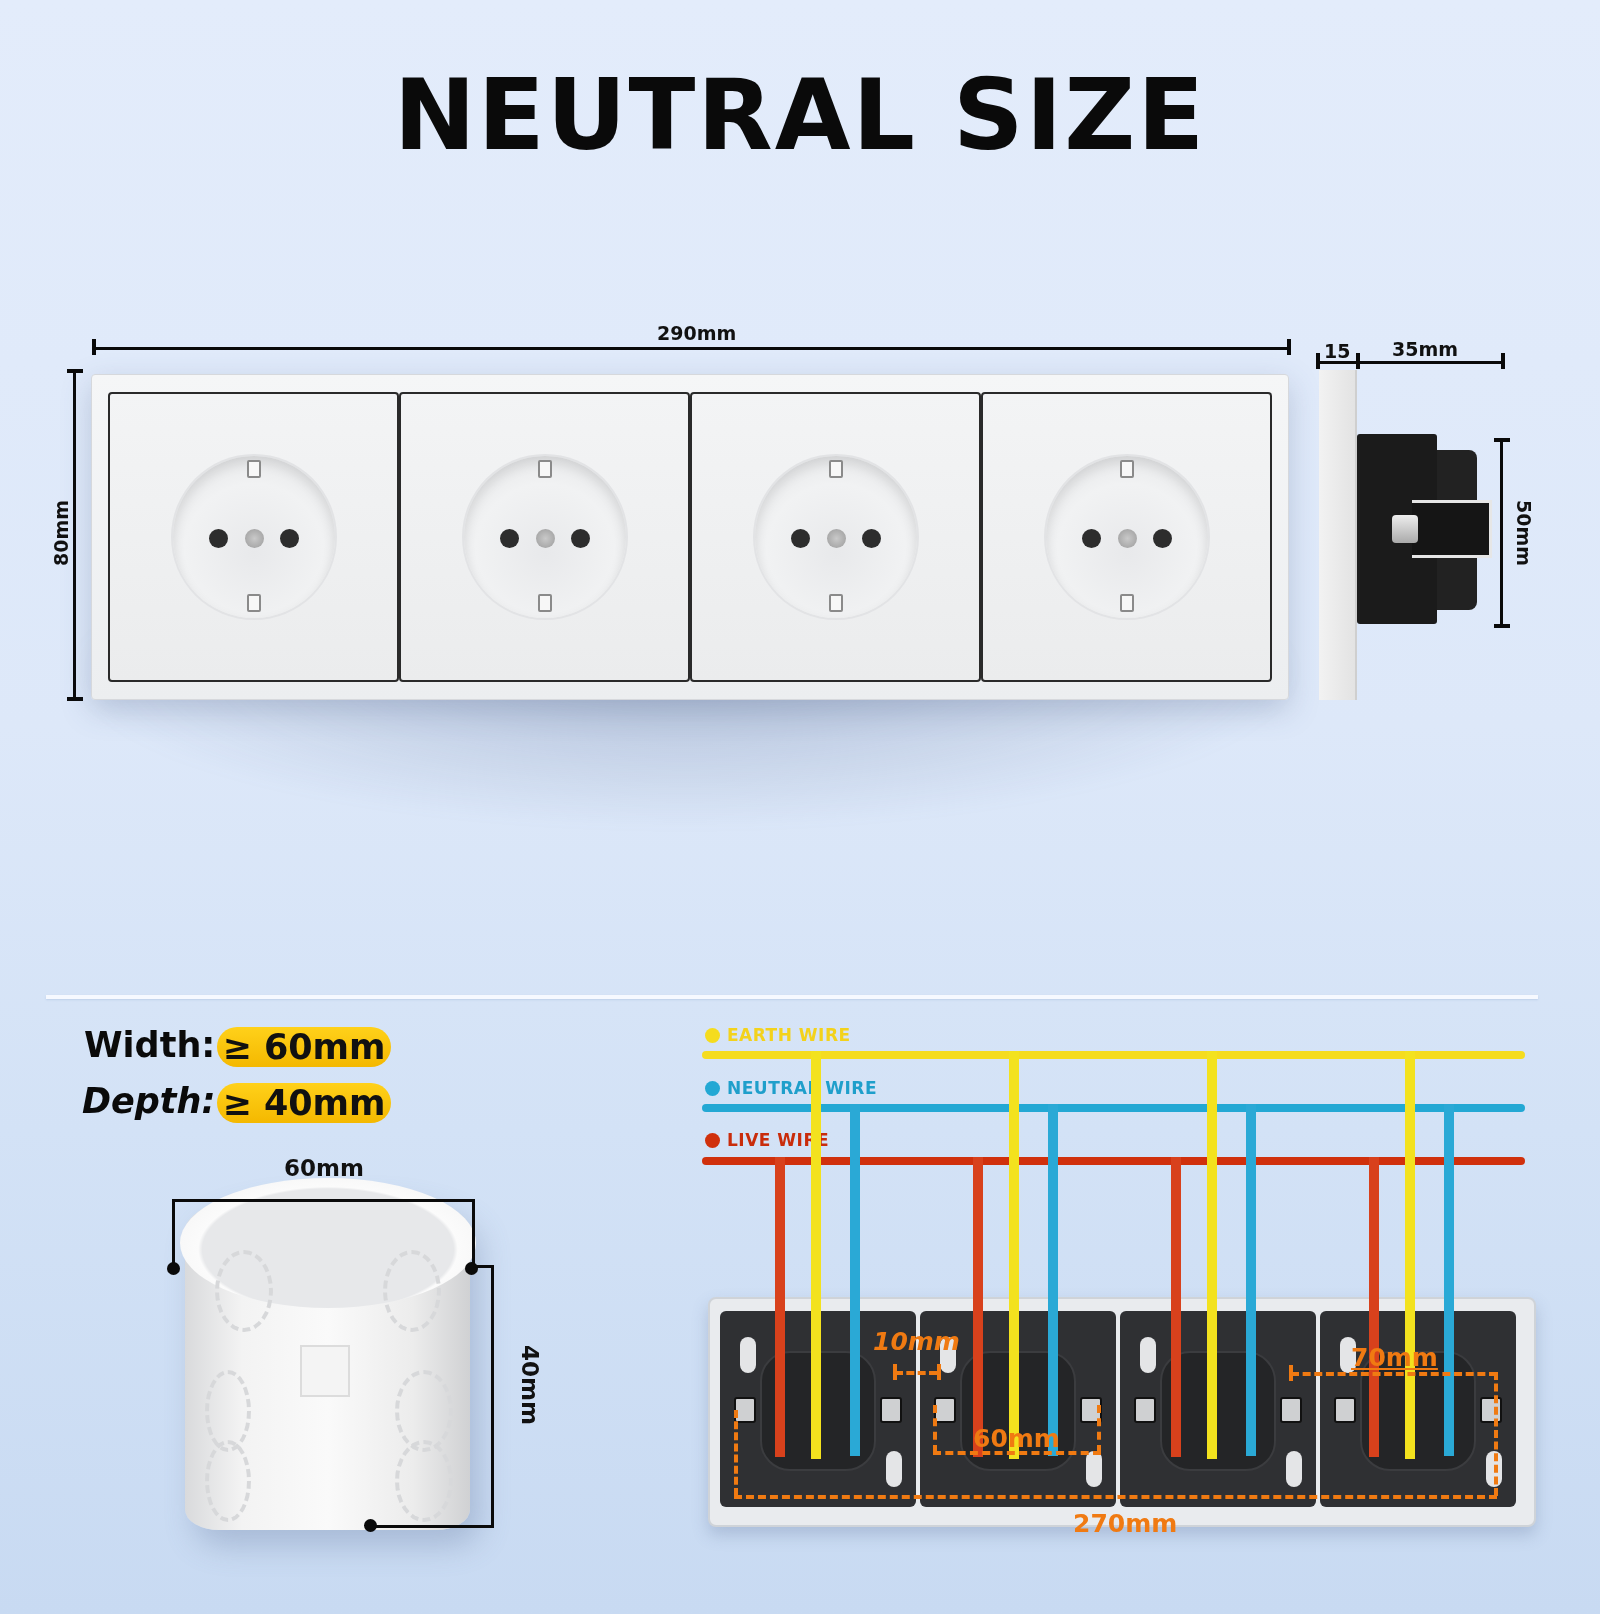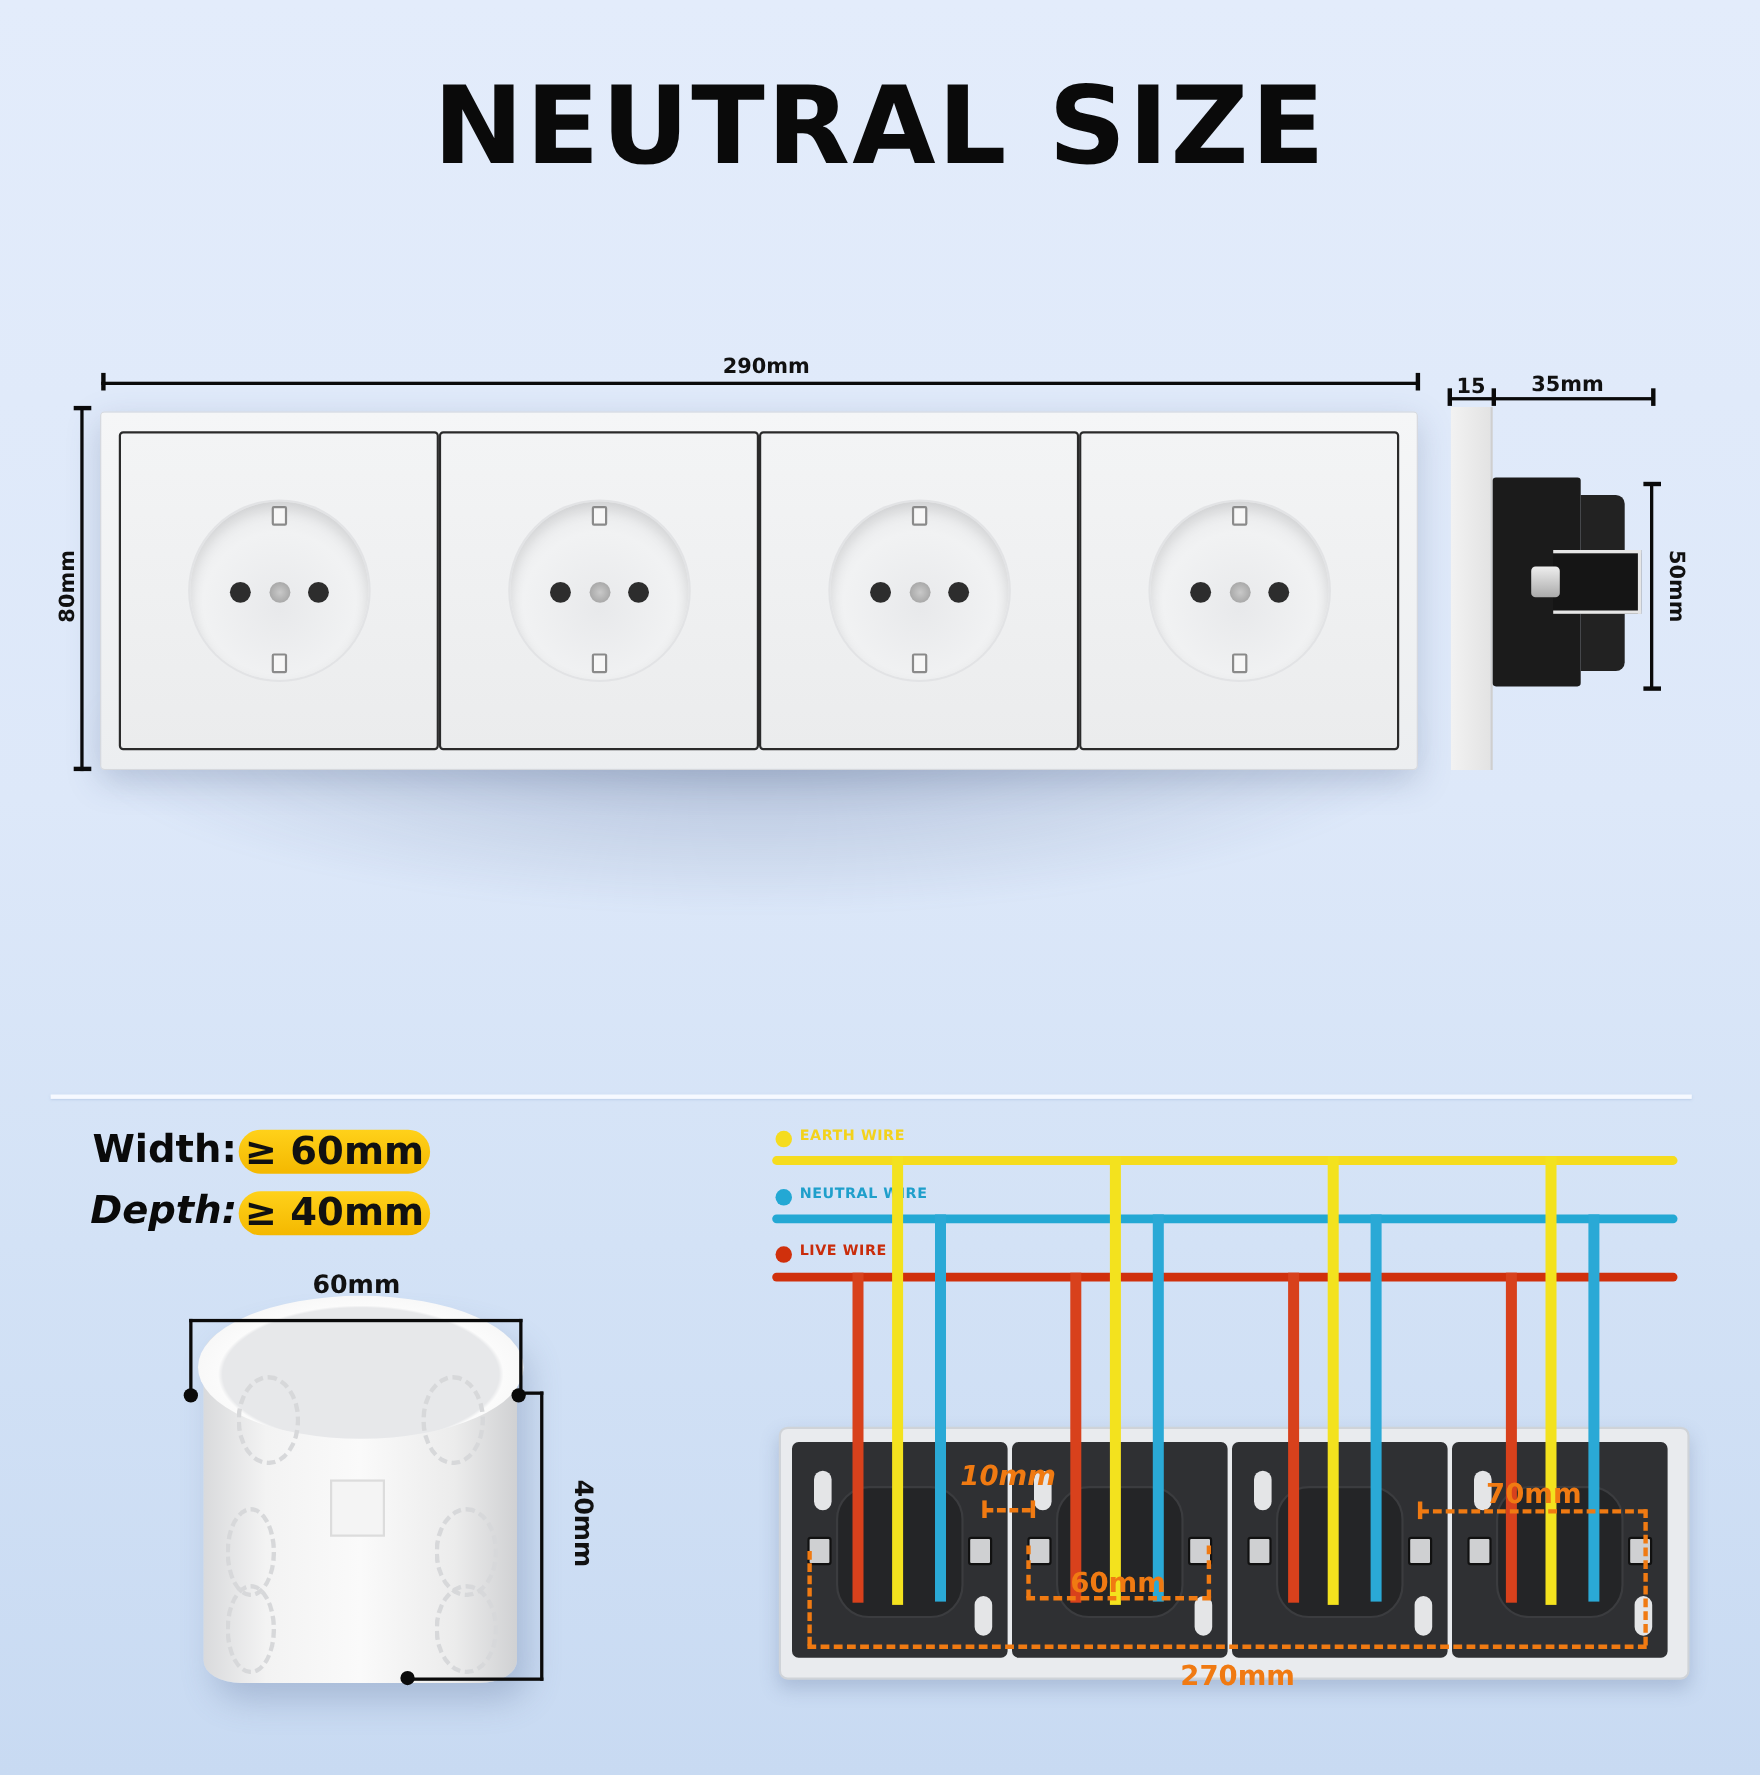--- a/index.html
+++ b/index.html
@@ -81,21 +81,21 @@
   }
   .box-rim {
     left: 180px; top: 1178px; width: 296px; height: 130px; border-radius: 50%;
     background: radial-gradient(ellipse at 50% 55%, #e7e8ea 0%, #e7e8ea 60%, #fbfbfb 62%, #efefef 100%);
   }
   .knock { width: 58px; height: 82px; border-radius: 50%; border: 4px dashed #d7d8da; }
   .dot { width: 13px; height: 13px; border-radius: 50%; background: #0a0a0a; }
 
   
   .legend-dot { width: 15px; height: 15px; border-radius: 50%; }
-  .legend-text { font-size: 13px; font-weight: 700; letter-spacing: 0.5px; font-family: "DejaVu Sans", sans-serif; }
+  .legend-text { font-size: 17px; font-weight: 700; letter-spacing: 0.5px; font-family: "DejaVu Sans", sans-serif; }
   .bus { height: 8px; border-radius: 4px; }
   .drop { width: 10px; }
   .backplate {
     left: 708px; top: 1297px; width: 828px; height: 230px;
     background: #e9ebee; border: 2px solid #cfd3d8; border-radius: 8px;
     box-shadow: 0 8px 16px rgba(80,100,140,0.25);
   }
   .bp-mod {
     position: absolute; top: 12px; width: 196px; height: 196px;
     background: #2f3033; border-radius: 6px;
@@ -274,20 +274,20 @@
 <div class="abs orange-text" style="left:873px; top:1327px;font-style:italic;">10mm</div>
 <div class="abs dash-h" style="left:895px; top:1371px; width:42px;"></div>
 <div class="abs otick" style="left:893px; top:1364px;"></div>
 <div class="abs otick" style="left:937px; top:1364px;"></div>
 
 <div class="abs orange-text" style="left:973px; top:1424px;">60mm</div>
 <div class="abs dash-h" style="left:933px; top:1451px; width:168px;"></div>
 <div class="abs dash-v" style="left:933px; top:1405px; height:48px;"></div>
 <div class="abs dash-v" style="left:1097px; top:1405px; height:48px;"></div>
 
-<div class="abs orange-text" style="left:1351px; top:1343px;">70mm</div>
+<div class="abs orange-text" style="left:1351px; top:1343px;text-decoration:underline;">70mm</div>
 <div class="abs dash-h" style="left:1291px; top:1372px; width:206px;"></div>
 <div class="abs otick" style="left:1289px; top:1365px;"></div>
 
 <div class="abs orange-text" style="left:1073px; top:1509px;">270mm</div>
 <div class="abs dash-h" style="left:734px; top:1495px; width:763px;"></div>
 <div class="abs dash-v" style="left:734px; top:1410px; height:86px;"></div>
 <div class="abs dash-v" style="left:1494px; top:1372px; height:124px;"></div>
 
 </body></html>

